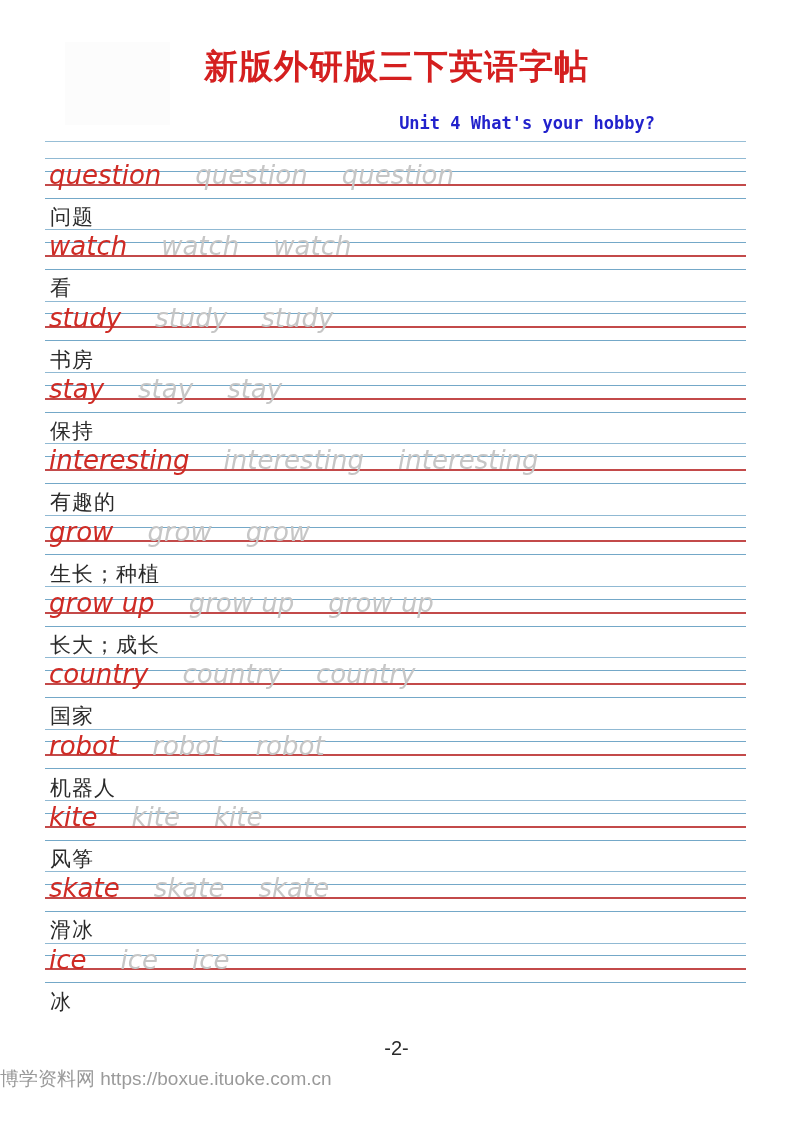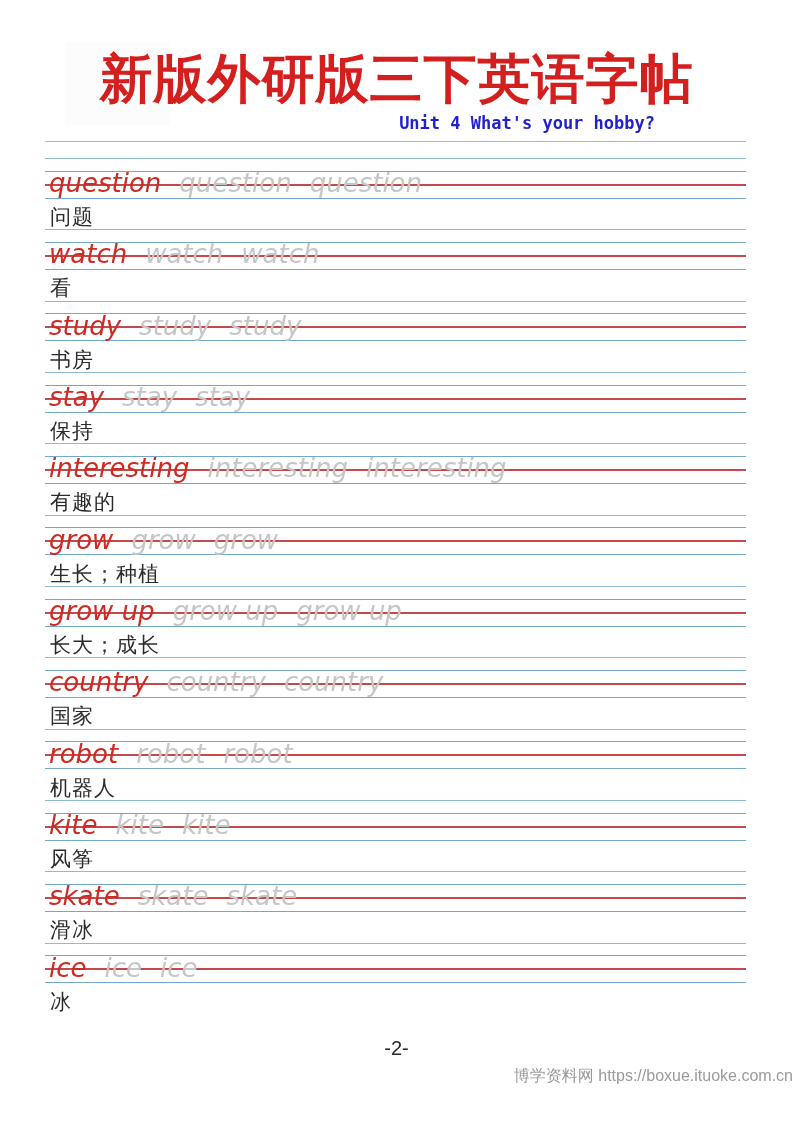--- a/index.html
+++ b/index.html
@@ -15,21 +15,21 @@
     left: 65px; top: 42px;
     width: 105px; height: 83px;
     background: #fcfcfc;
   }
   .title {
     position: absolute;
     left: 0; right: 0; top: 44px;
     text-align: center;
     font-family: "Liberation Serif", "DejaVu Serif", serif;
     font-weight: bold;
-    font-size: 53px;
+    font-size: 34px;
     letter-spacing: 1px;
     color: var(--title-red, #d41f1f);
   }
   .unit-title {
     position: absolute;
     right: 138px; top: 113px;
     font-family: "DejaVu Sans Mono", monospace;
     font-size: 17px;
     font-weight: bold;
     color: var(--unit-blue, #2222cc);
@@ -48,25 +48,25 @@
   }
   .entries { position: absolute; left: 0; top: 17px; width: 701px; }
   .entry { position: relative; width: 701px; height: 71.35px; }
   .gl { position: absolute; left: 0; right: 0; height: 1px; background: var(--guide-blue, #74a8c8); }
   .gl.l1 { top: 0; opacity: .8; }
   .gl.l2 { top: 12.5px; }
   .gl.lred { top: 25.5px; height: 2px; background: var(--guide-red, #c34a4a); }
   .gl.l3 { top: 39.5px; }
   .words {
     position: absolute;
-    left: 4px; right: 0; top: 8px;
+    left: 4px; right: 0; top: 0;
     height: 30px;
     display: flex;
     align-items: flex-end;
-    gap: 18px;
+    gap: 34px;
     font-family: "DejaVu Sans", "Liberation Sans", sans-serif;
     font-style: italic;
     font-size: 26px;
     line-height: 1;
     white-space: nowrap;
   }
   .w-red { color: var(--word-red, #cf2b25); }
   .w-gray { color: var(--trace-gray, #c6c6c6); }
   .meaning {
     position: absolute;
@@ -79,22 +79,22 @@
   .footer-page {
     position: absolute;
     left: 0; right: 0; top: 1037px;
     text-align: center;
     font-size: 20px;
     color: #2a2a2a;
   }
   .footer-site {
     position: absolute;
     left: 0; right: 0; top: 1066px;
-    text-align: right;
-    font-size: 16px;
+    text-align: left;
+    font-size: 19px;
     color: #9a9a9a;
   }
 </style>
 </head>
 <body>
 
 <div class="logo-box"></div>
 
 <div class="title">新版外研版三下英语字帖</div>
 

